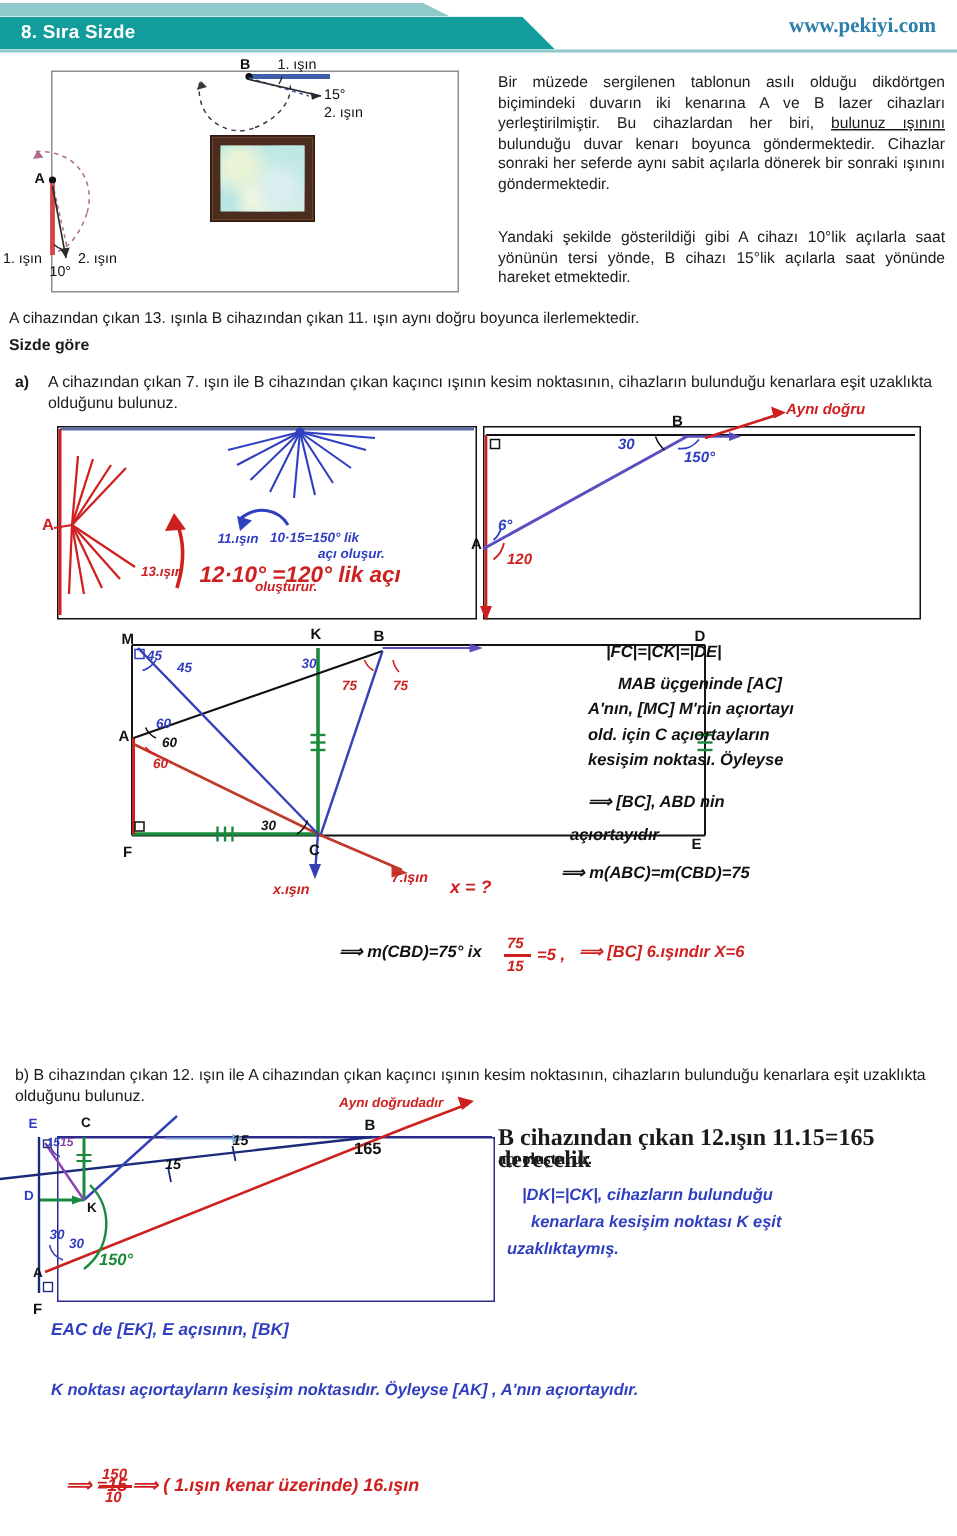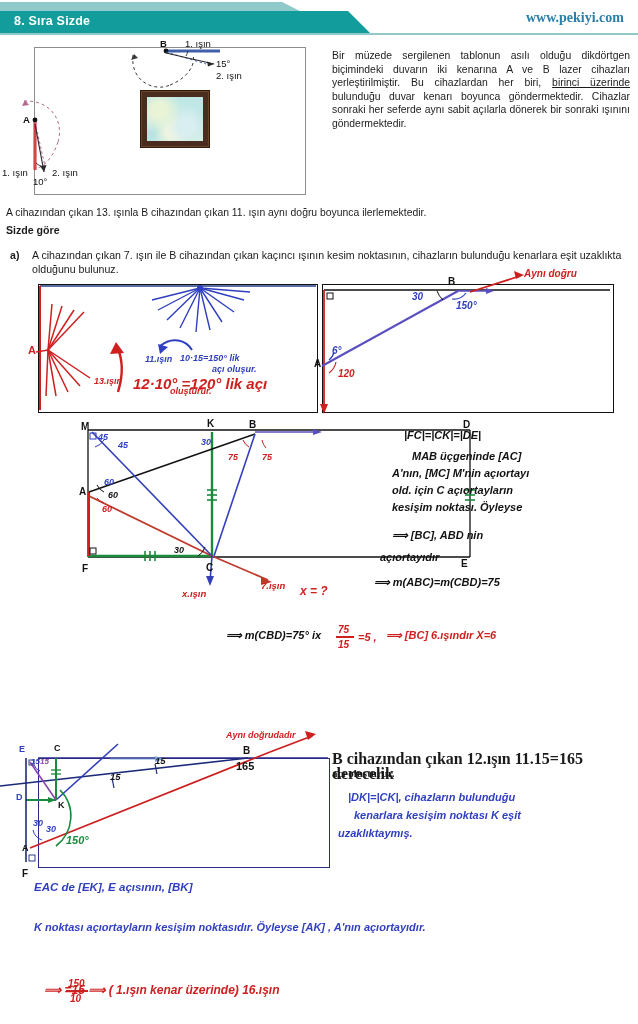--- a/index.html
+++ b/index.html
@@ -124,31 +124,36 @@
   <div class="lbl" style="left:185px;top:38px;">1. ışın</div>
   <div class="lbl" style="left:216px;top:58px;">15°</div>
   <div class="lbl" style="left:216px;top:70px;">2. ışın</div>
 
   <div class="lbl b" style="left:23px;top:114px;">A</div>
   <div class="lbl" style="left:2px;top:167px;">1. ışın</div>
   <div class="lbl" style="left:33px;top:176px;">10°</div>
   <div class="lbl" style="left:52px;top:167px;">2. ışın</div>
 
   <div class="para p1">
-    <span>Bir müzede sergilenen tablonun asılı olduğu dikdörtgen biçimindeki duvarın iki kenarına A ve B lazer cihazları yerleştirilmiştir. Bu cihazlardan her biri, </span><span class="u">birinci üzerinde</span><span> bulunduğu duvar kenarı boyunca göndermektedir. Cihazlar sonraki her seferde aynı sabit açılarla dönerek bir sonraki ışınını göndermektedir.</span>
+    <span>Bir müzede sergilenen tablonun asılı olduğu dikdörtgen biçimindeki duvarın iki kenarına A ve B lazer cihazları yerleştirilmiştir. Bu cihazlardan her biri, </span><span class="u">bulunuz ışınını</span><span> bulunduğu duvar kenarı boyunca göndermektedir. Cihazlar sonraki her seferde aynı sabit açılarla dönerek bir sonraki ışınını göndermektedir.</span>
   </div>
+  <div class="para p2">Yandaki şekilde gösterildiği gibi A cihazı 10°lik açılarla saat yönünün tersi yönde, B cihazı 15°lik açılarla saat yönünde hareket etmektedir.</div>
 
   <div class="line-a">A cihazından çıkan 13. ışınla B cihazından çıkan 11. ışın aynı doğru boyunca ilerlemektedir.</div>
   <div class="buna">Sizde göre</div>
 
   <div class="qa">
     <span class="mk">a)</span>
     <span class="tx">A cihazından çıkan 7. ışın ile B cihazından çıkan kaçıncı ışının kesim noktasının, cihazların bulunduğu kenarlara eşit uzaklıkta olduğunu bulunuz.</span>
   </div>
 
+  <div class="qb">
+    <span class="mk">b)</span>
+    <span class="tx">B cihazından çıkan 12. ışın ile A cihazından çıkan kaçıncı ışının kesim noktasının, cihazların bulunduğu kenarlara eşit uzaklıkta olduğunu bulunuz.</span>
+  </div>
 
   <div class="box boxA1"></div>
 
   <svg class="ov">
 
     <line x1="40" y1="286" x2="316" y2="286" stroke="#5b6fa6" stroke-width="2"></line>
 
     <line x1="40" y1="286" x2="40" y2="410" stroke="#cf2020" stroke-width="2"></line>
 
     <g stroke="#2f3fc0" stroke-width="1.4" fill="none">

